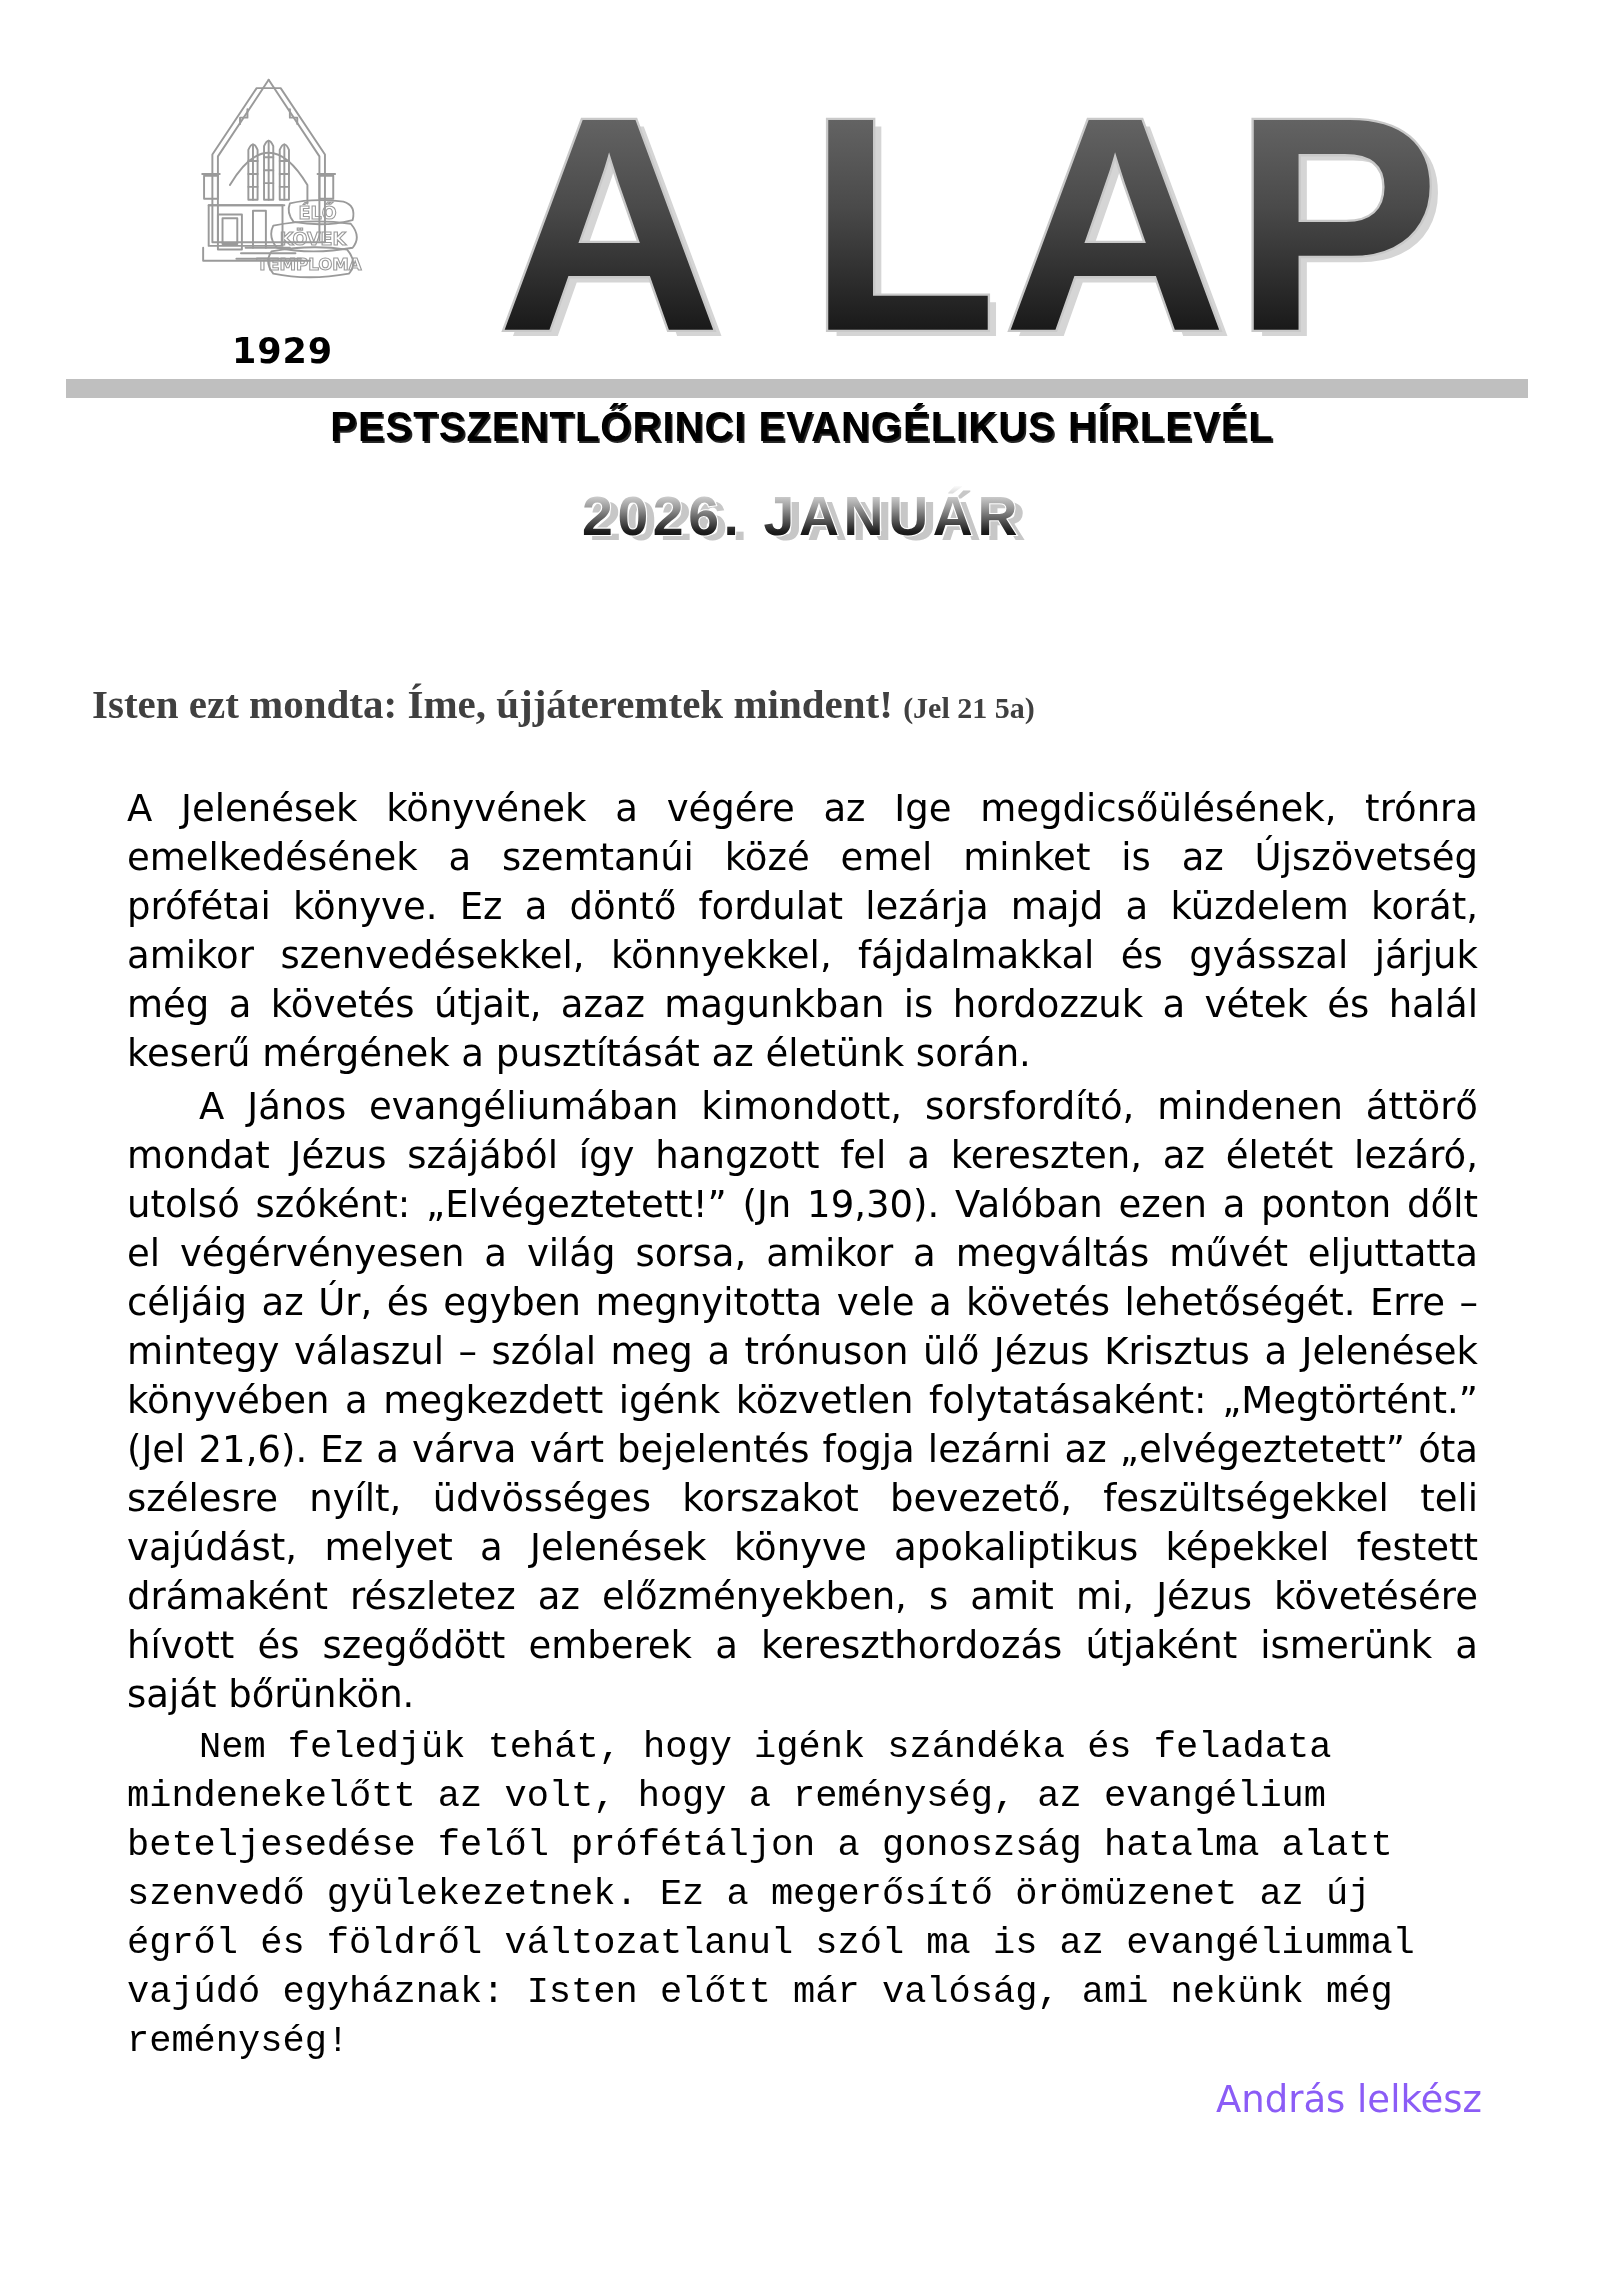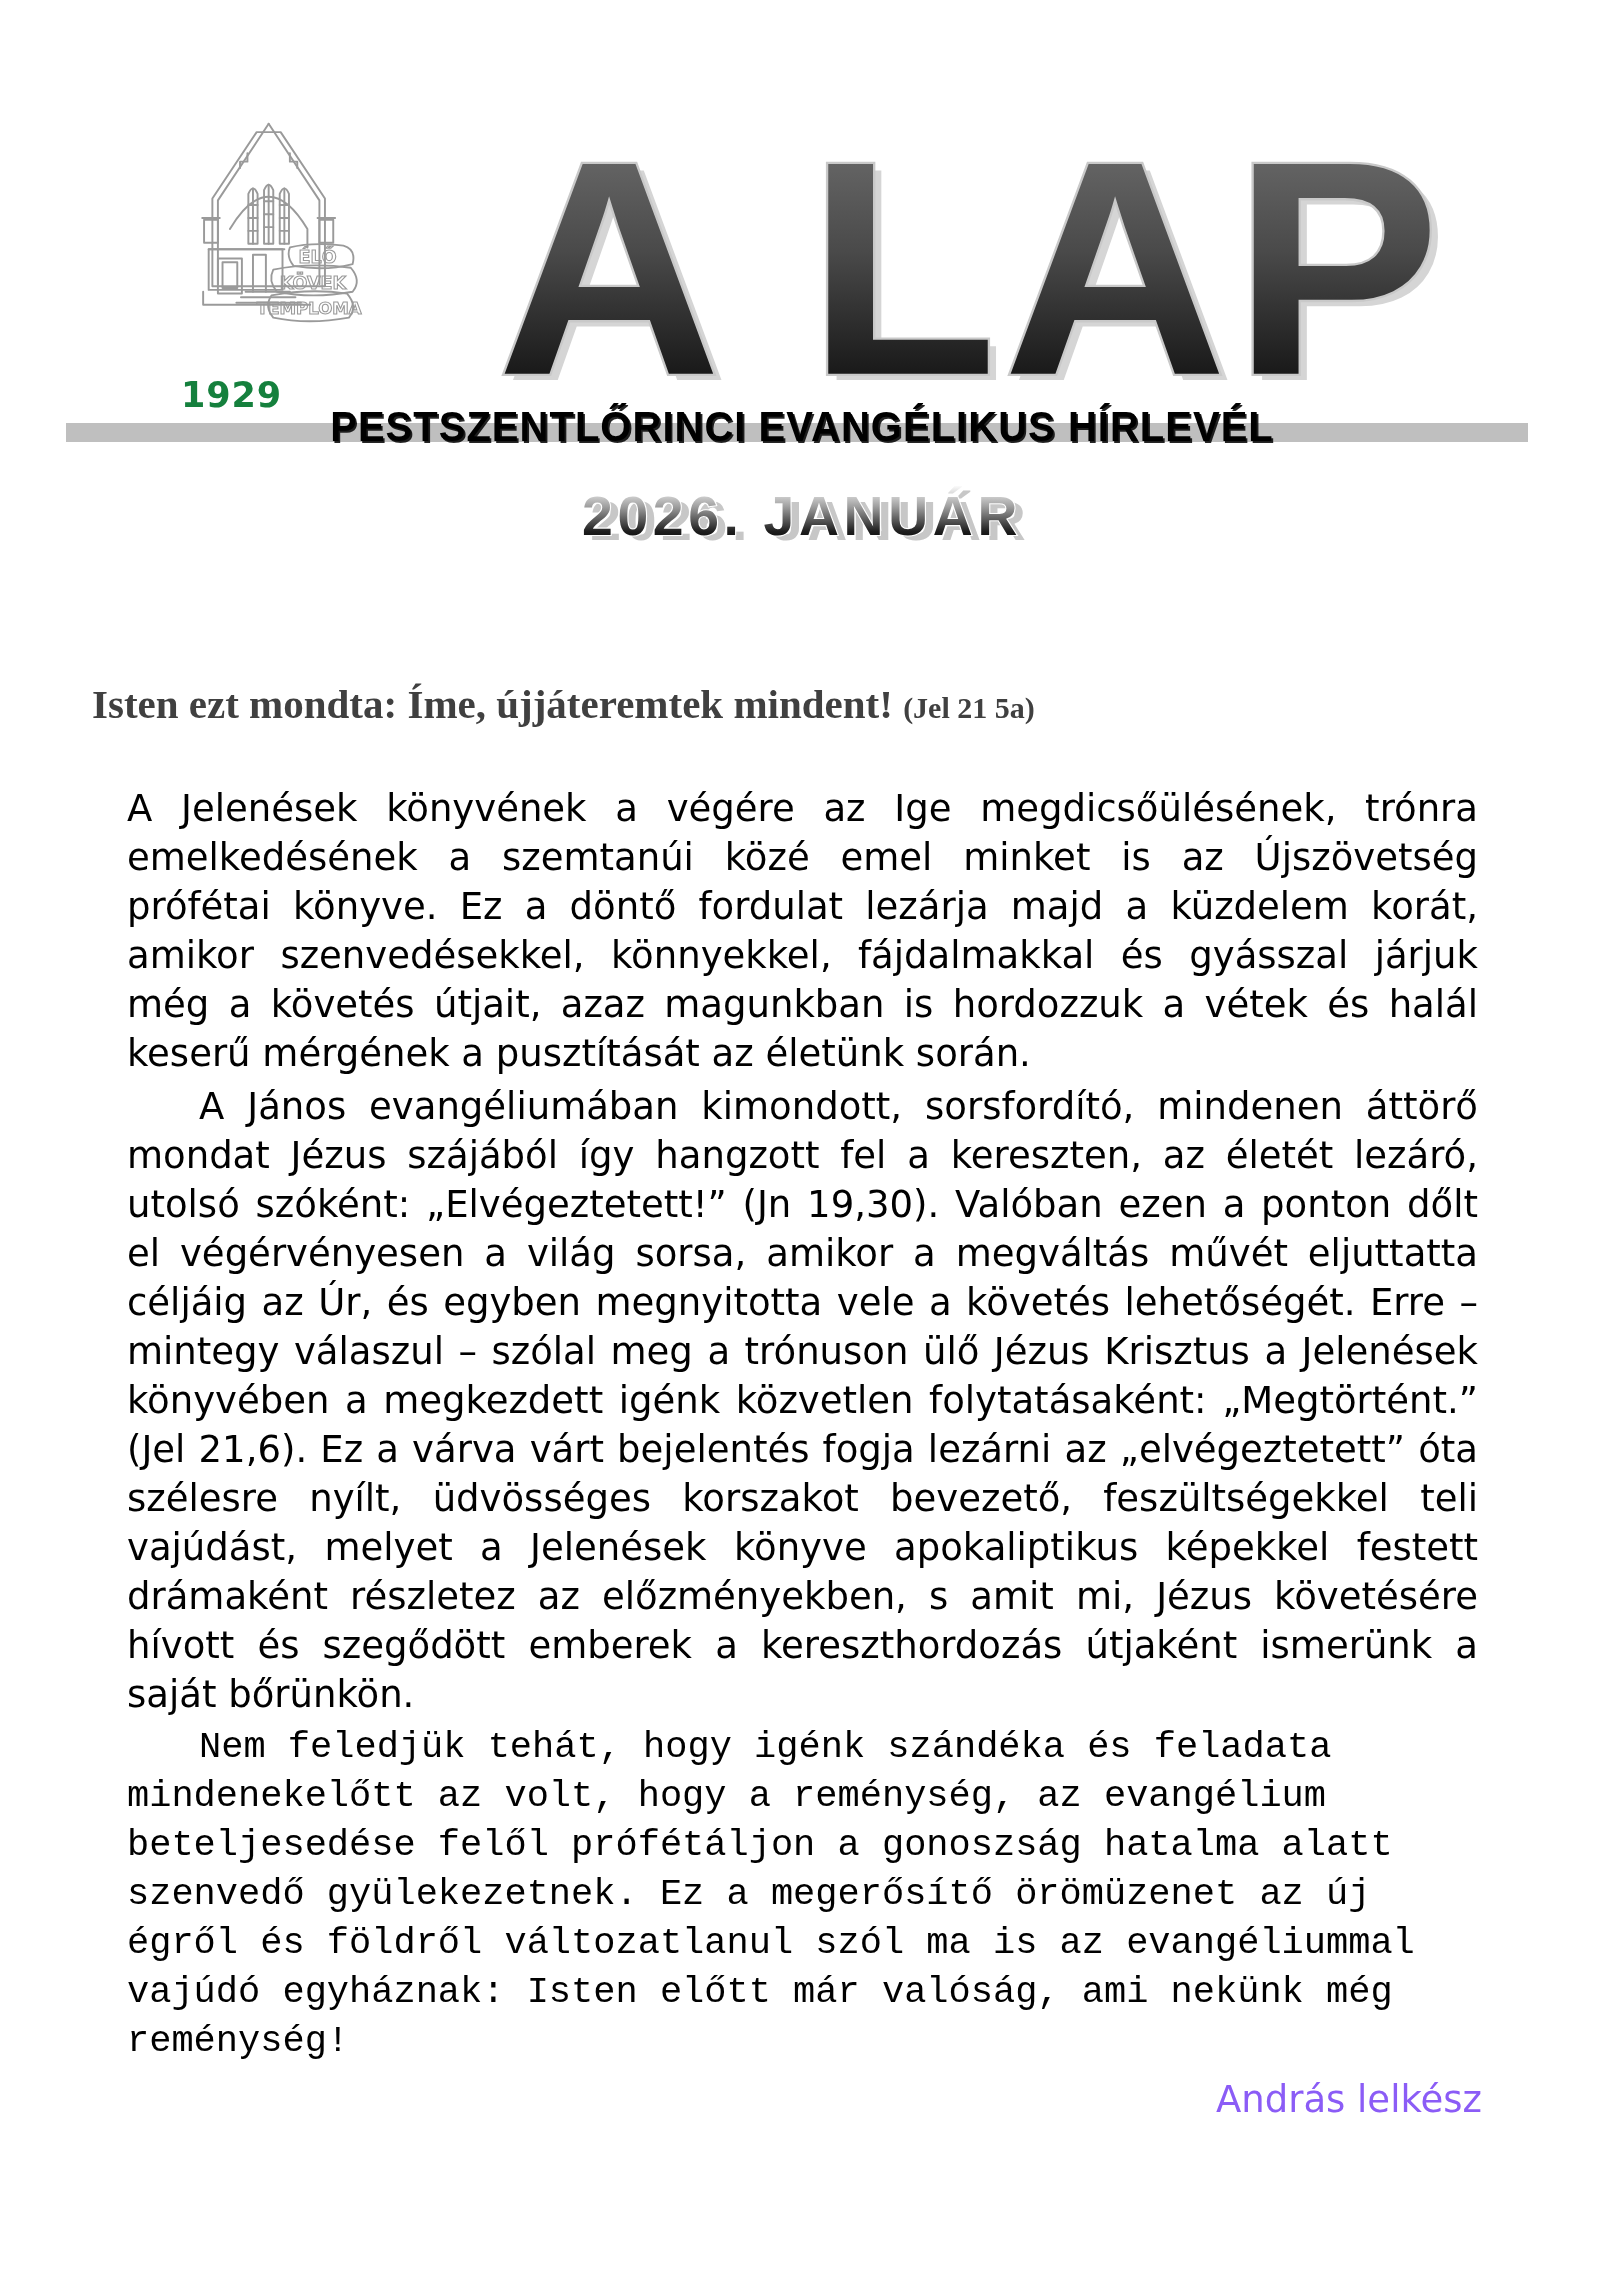--- a/index.html
+++ b/index.html
@@ -17,47 +17,46 @@
     font-family: "DejaVu Sans", sans-serif;
   }
 
   
   .masthead {
     position: absolute;
     left: 0;
     top: 0;
     width: 1604px;
     height: 388px;
-    margin-top: 44px;
   }
 
   .logo-wrap {
     position: absolute;
     left: 181px;
     top: 65px;
     width: 203px;
     height: 240px;
   }
   .logo-wrap svg {
     display: block;
     width: 203px;
     height: 240px;
   }
 
   .founded-year {
     position: absolute;
     left: 181px;
     top: 334px;
     width: 203px;
-    text-align: left;
+    text-align: center;
     font-family: "DejaVu Sans", sans-serif;
     font-weight: bold;
     font-size: 35px;
     letter-spacing: 0.9px;
-    color: #15803d;
+    color: #000000;
     line-height: 1;
   }
 
   .wordmark {
     position: absolute;
     left: 480px;
     top: 48px;
     width: 1034px;
     height: 314px;
   }

